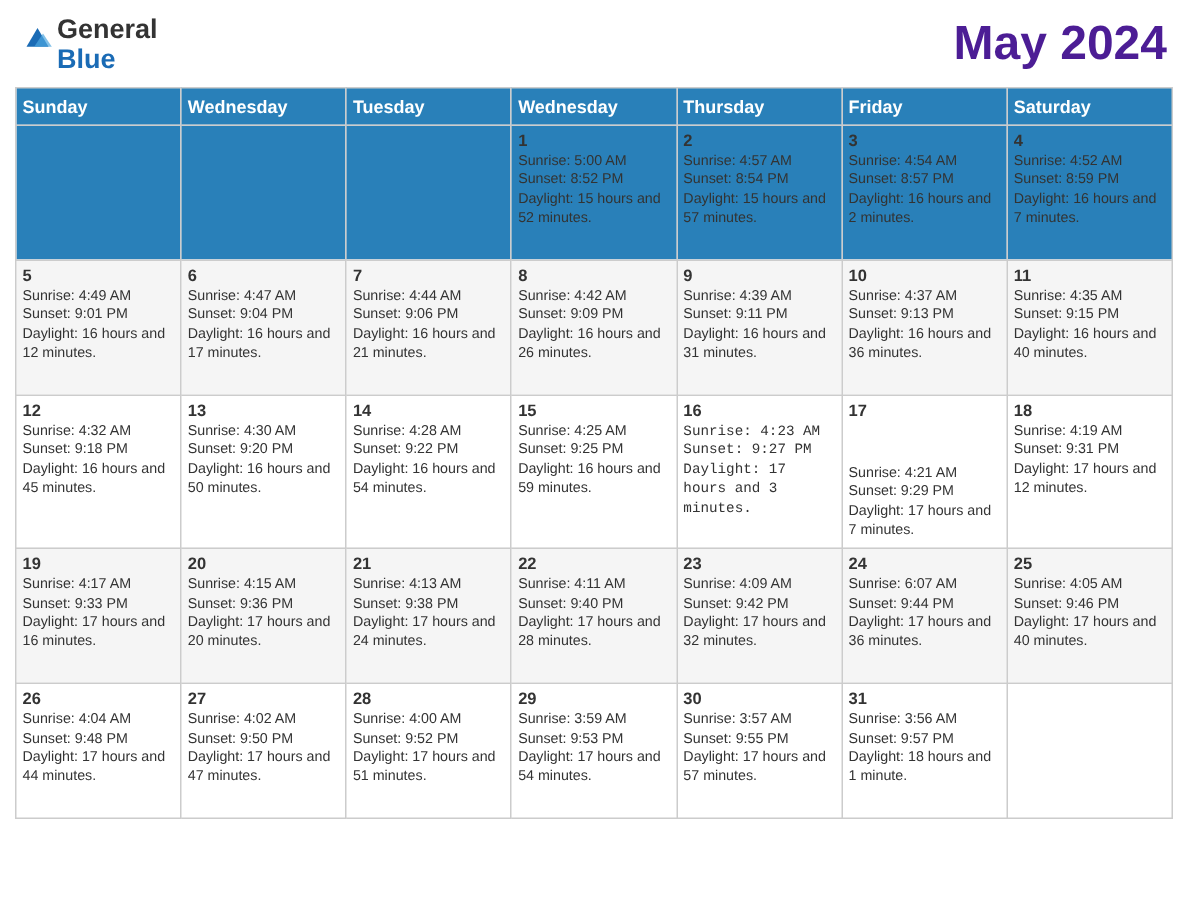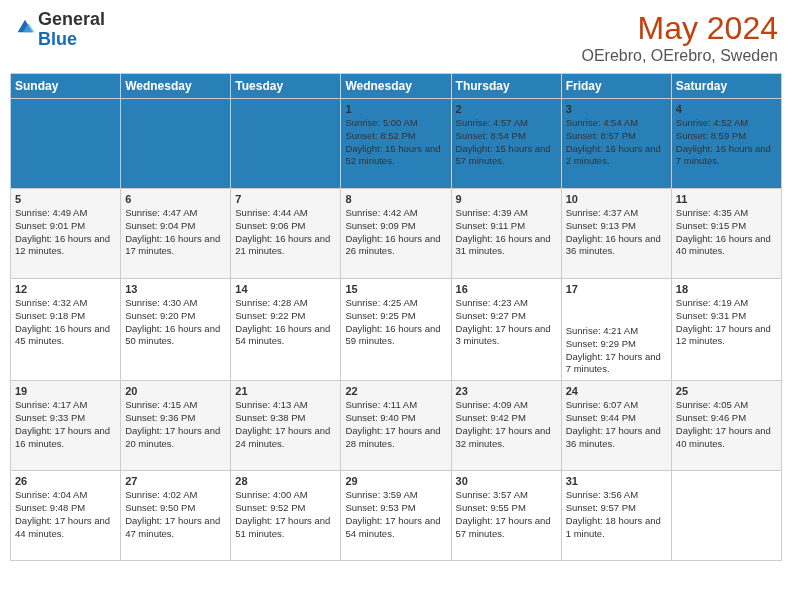--- a/index.html
+++ b/index.html
@@ -32,22 +32,22 @@
     .logo-icon {
       width: 22px;
       height: 22px;
       margin-bottom: 2px;
     }
     .title-block {
       text-align: right;
     }
     .main-title {
       font-size: 32px;
-      font-weight: normal;
-      color: #c2410c;
+      font-weight: bold;
+      color: #4c1d95;
     }
     .subtitle {
       font-size: 16px;
       color: #555;
     }
     table {
       width: 100%;
       border-collapse: collapse;
       table-layout: fixed;
     }
@@ -105,21 +105,20 @@
     </div>
     <div>
       <div class="logo-text">
         <span class="logo-general">General</span><br>
         <span class="logo-blue">Blue</span>
       </div>
     </div>
   </div>
   <div class="title-block">
     <div class="main-title">May 2024</div>
-    <div class="subtitle">OErebro, OErebro, Sweden</div>
   </div>
 </div>
 
 <table>
   <thead>
     <tr>
     <th class="day-header">Sunday</th>
         <th class="day-header">Wednesday</th>
         <th class="day-header">Tuesday</th>
         <th class="day-header">Wednesday</th>
@@ -222,21 +221,21 @@
 Daylight: 16 hours and 54 minutes.</div>
         </td>
         <td>
           <div class="date-num">15</div>
           <div class="cell-info" style="white-space: pre-line;">Sunrise: 4:25 AM
 Sunset: 9:25 PM
 Daylight: 16 hours and 59 minutes.</div>
         </td>
         <td>
           <div class="date-num">16</div>
-          <div class="cell-info" style="white-space: pre-line;">Sunrise: 4:23 AM
+          <div class="cell-info" style="white-space: pre-line; font-family: Liberation Mono, monospace;">Sunrise: 4:23 AM
 Sunset: 9:27 PM
 Daylight: 17 hours and 3 minutes.</div>
         </td>
         <td>
           <div class="date-num">17</div>
           <div class="cell-info" style="white-space: pre-line; margin-top: 30px;">Sunrise: 4:21 AM
 Sunset: 9:29 PM
 Daylight: 17 hours and 7 minutes.</div>
         </td>
         <td>

